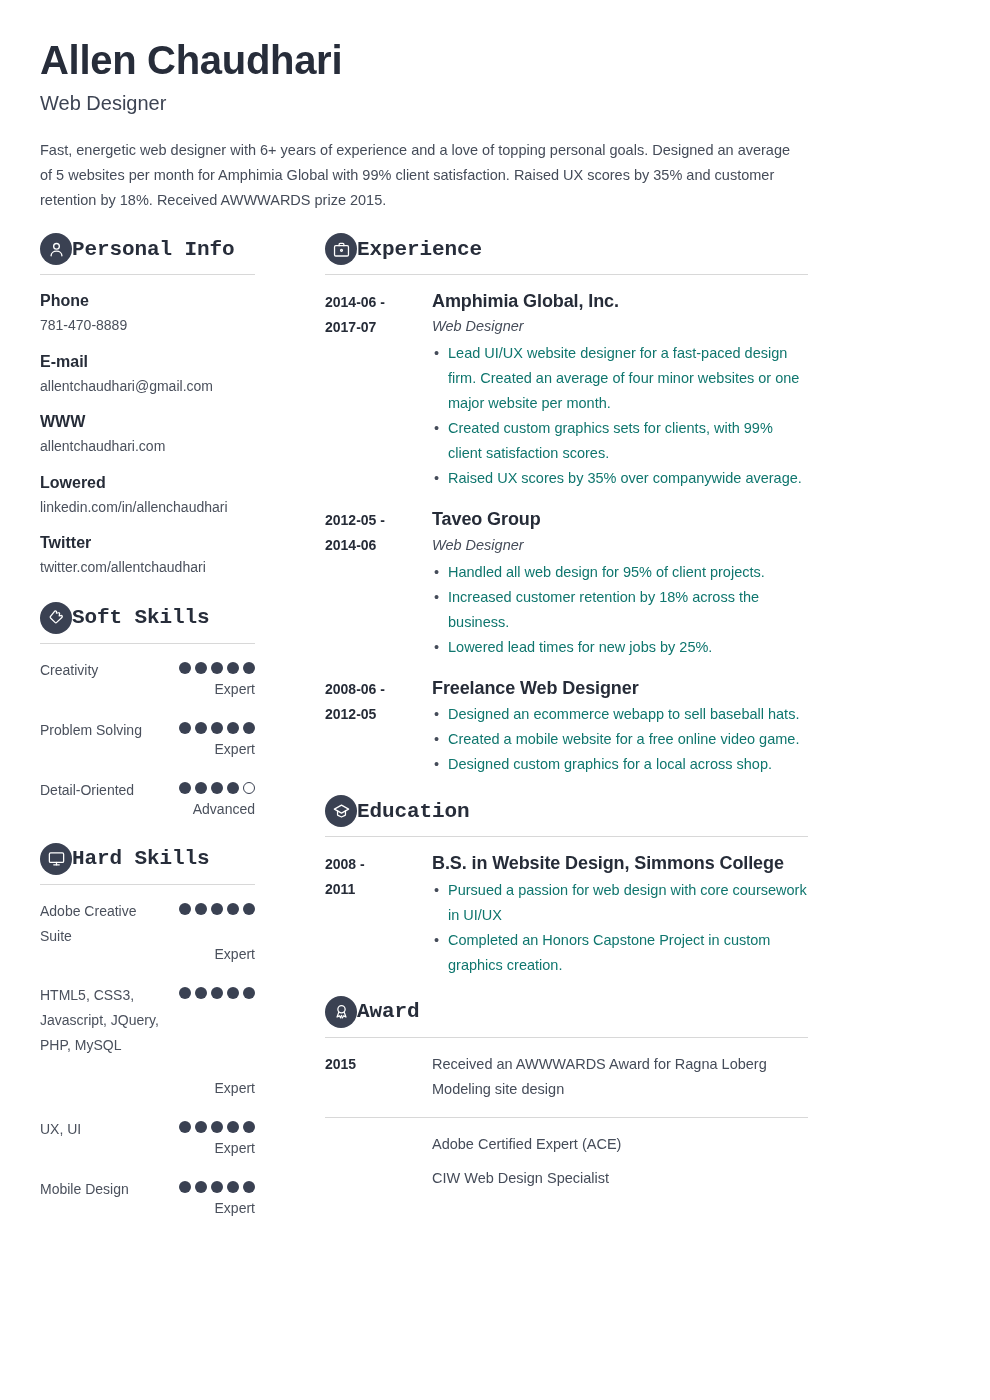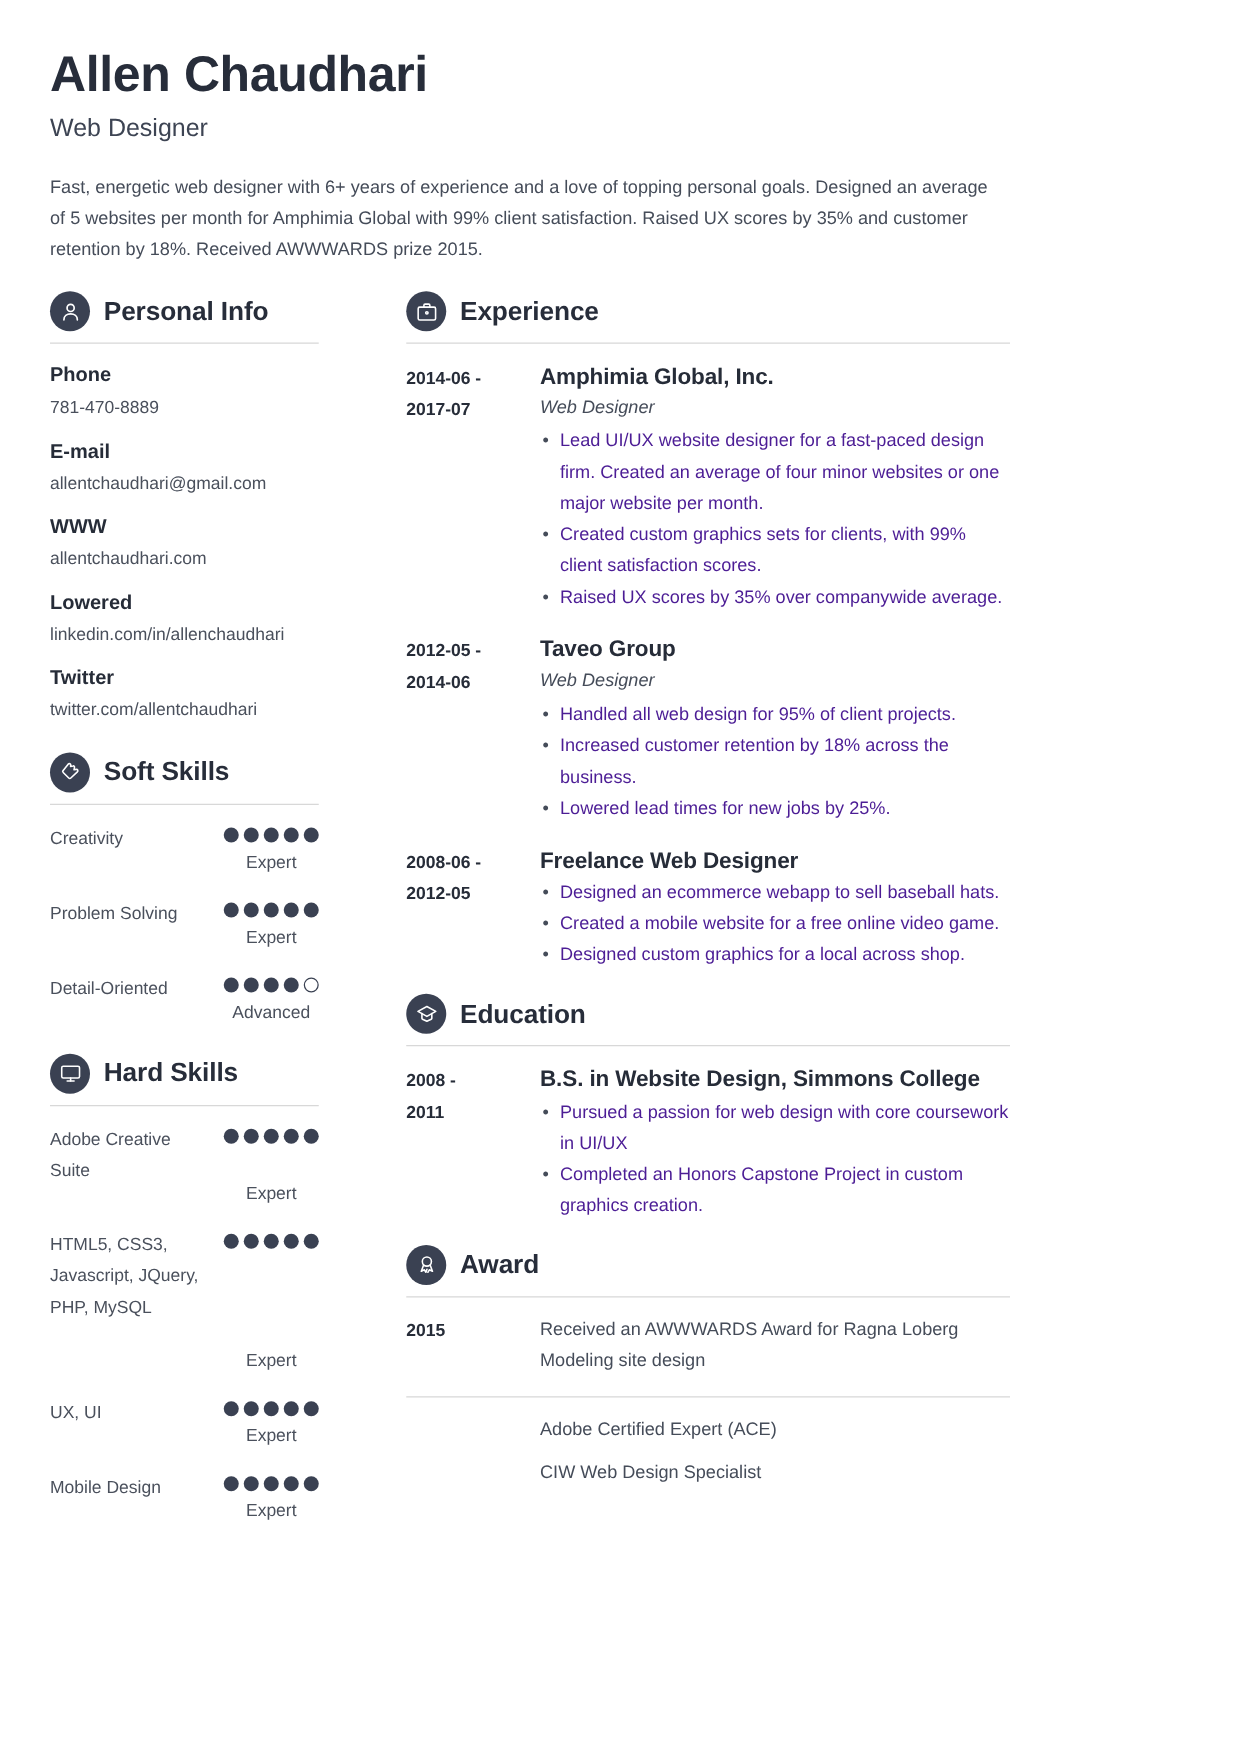--- a/index.html
+++ b/index.html
@@ -64,22 +64,23 @@
     box-sizing: border-box;
   }
 
   
   .section {
     margin-bottom: 6px;
   }
   .section-head {
     display: flex;
     align-items: center;
-    gap: 11px;
+    gap: 0;
     margin-bottom: 9px;
+    font-family: Liberation Mono, monospace;
   }
   .sec-icon {
     width: 32px;
     height: 32px;
     border-radius: 50%;
     background: #3a4152;
     flex: 0 0 32px;
     display: flex;
     align-items: center;
     justify-content: center;
@@ -122,21 +123,21 @@
   }
   .skill-name {
     font-size: 14px;
     color: #4a505c;
     line-height: 25px;
     max-width: 120px;
     flex: 1 1 auto;
   }
   .skill-right {
     flex: 0 0 auto;
-    text-align: center;
+    text-align: right;
     padding-top: 4px;
   }
   .dots {
     display: flex;
     gap: 4px;
     justify-content: flex-end;
   }
   .dot {
     width: 12px;
     height: 12px;
@@ -189,21 +190,21 @@
   ul.bullets {
     list-style: none;
     margin: 0 0 12px 0;
     padding: 0;
   }
   ul.bullets li {
     position: relative;
     padding-left: 16px;
     font-size: 14.5px;
     line-height: 25px;
-    color: #4c1d95;
+    color: #0f766e;
     margin-bottom: 0;
   }
   ul.bullets li::before {
     content: "•";
     position: absolute;
     left: 2px;
     top: 0;
     color: #454c59;
   }
   .plain-line {

